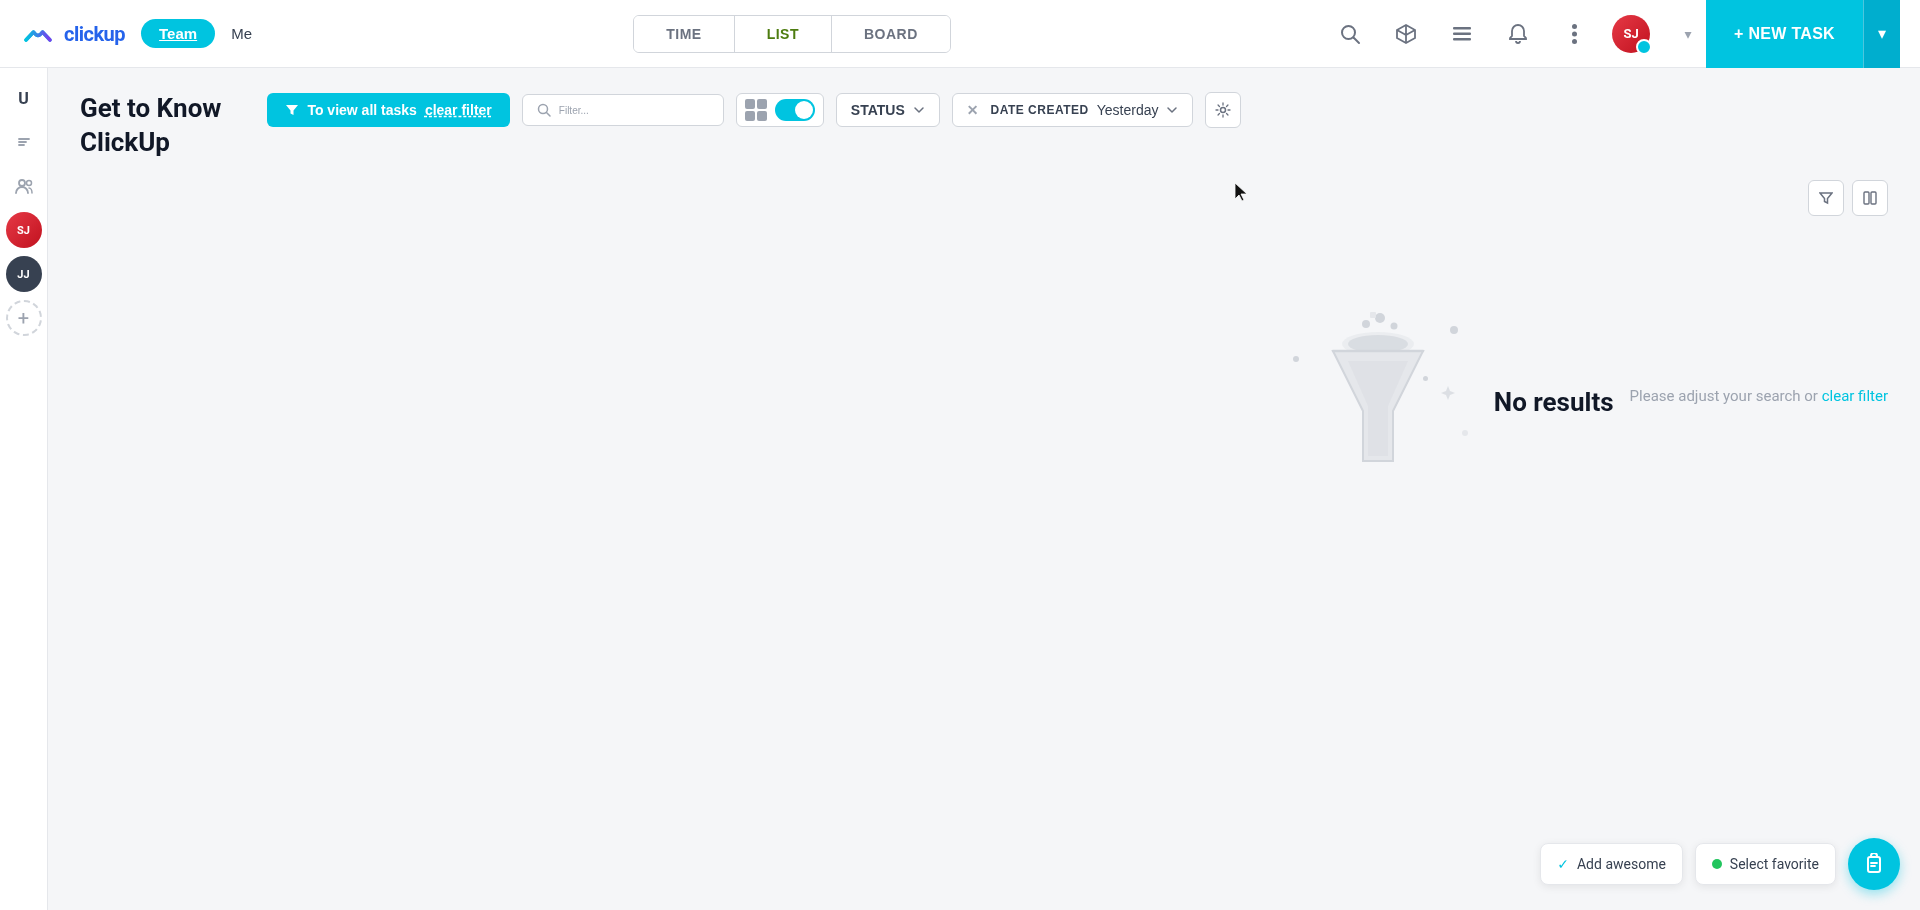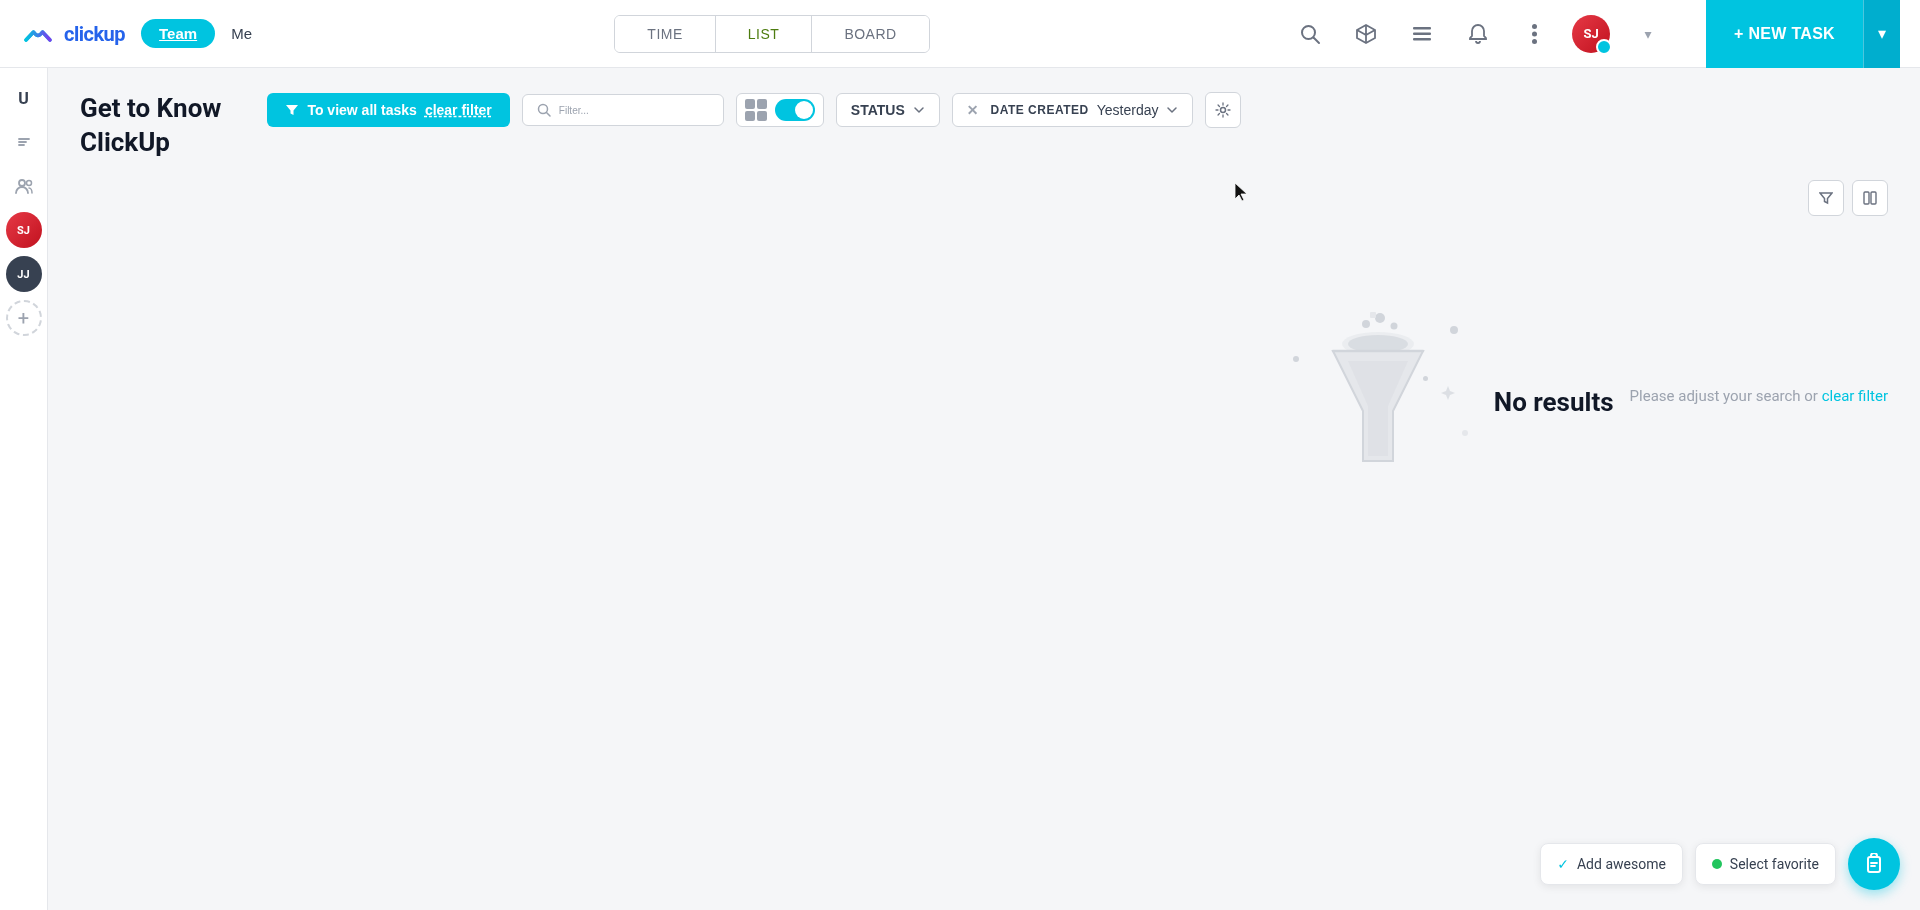--- a/index.html
+++ b/index.html
@@ -65,21 +65,21 @@
       display: flex;
       border: 1px solid #d1d5db;
       border-radius: 6px;
       overflow: hidden;
     }
     .view-tab {
       padding: 10px 32px;
       background: #fff;
       border: none;
       font-size: 14px;
-      font-weight: 400;
+      font-weight: 700;
       color: #6b7280;
       cursor: pointer;
       letter-spacing: 0.5px;
       border-right: 1px solid #d1d5db;
     }
     .view-tab:last-child { border-right: none; }
     .view-tab.active {
       background: #fff;
       color: #4d7c0f;
     }
@@ -135,21 +135,20 @@
     .new-task-main {
       background: #00c4e0;
       color: #fff;
       border: none;
       height: 68px;
       padding: 0 28px;
       font-size: 16px;
       font-weight: 700;
       cursor: pointer;
       letter-spacing: 0.3px;
-      margin-left: 40px;
     }
     .new-task-arrow {
       background: #00aece;
       color: #fff;
       border: none;
       height: 68px;
       padding: 0 14px;
       cursor: pointer;
       font-size: 16px;
       border-left: 1px solid rgba(255,255,255,0.3);

